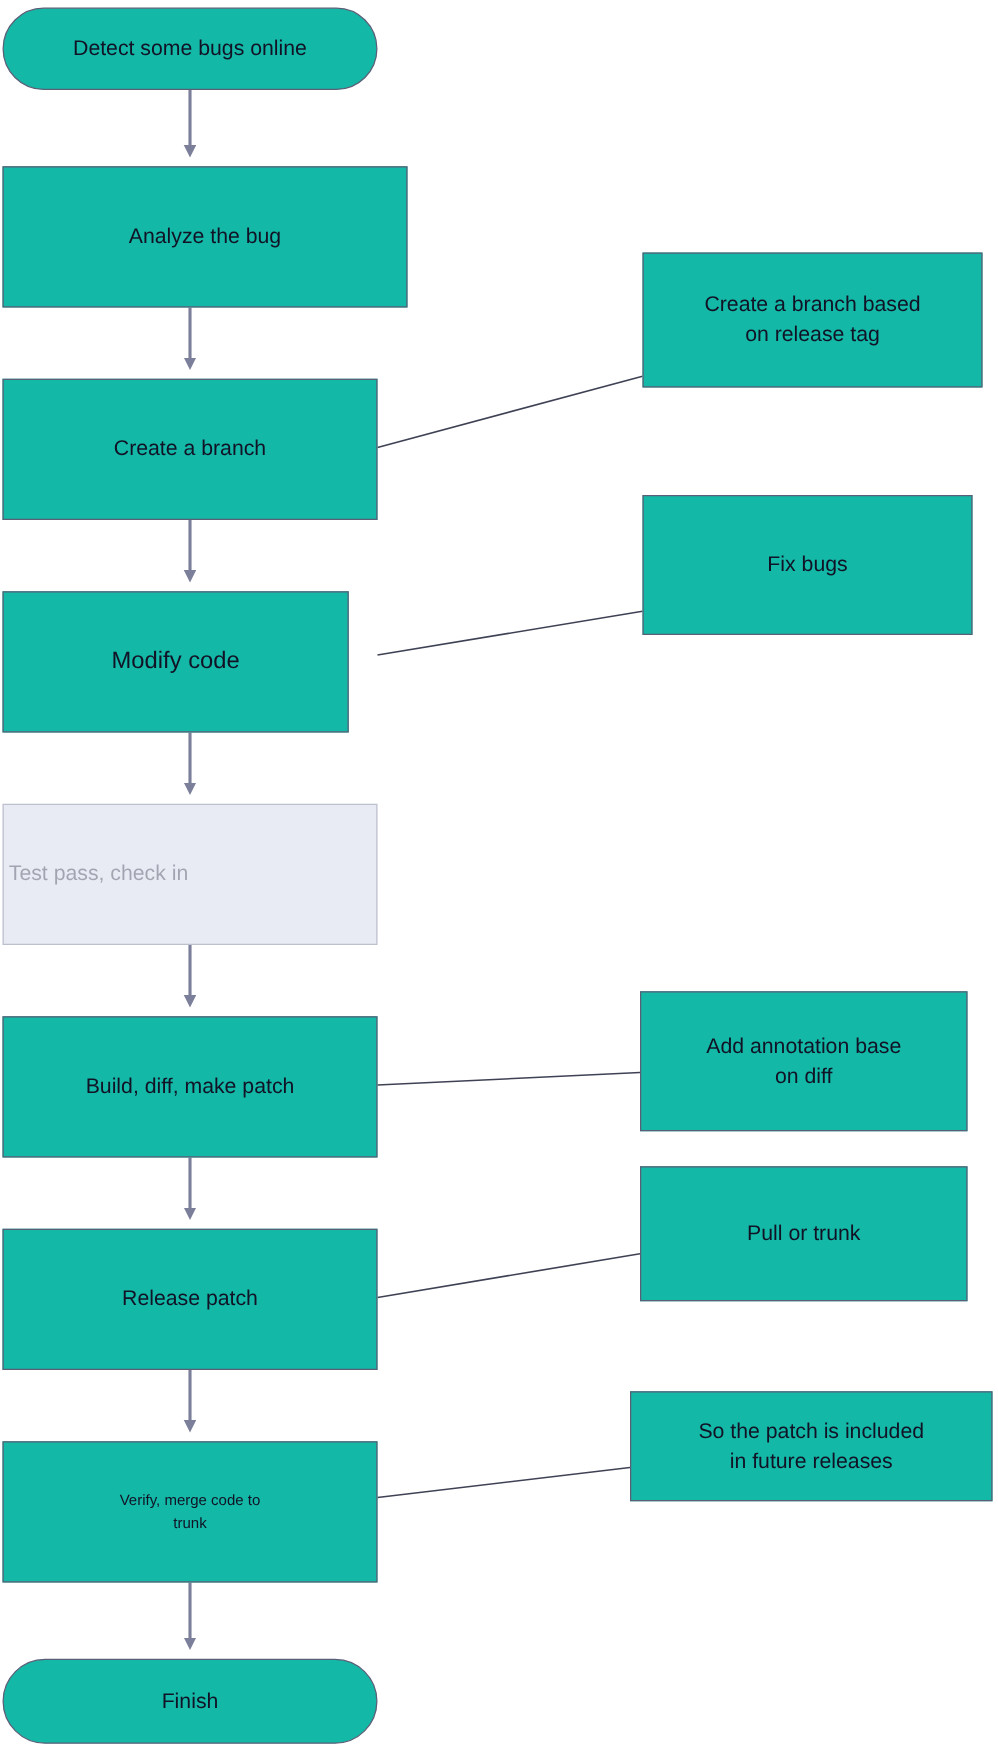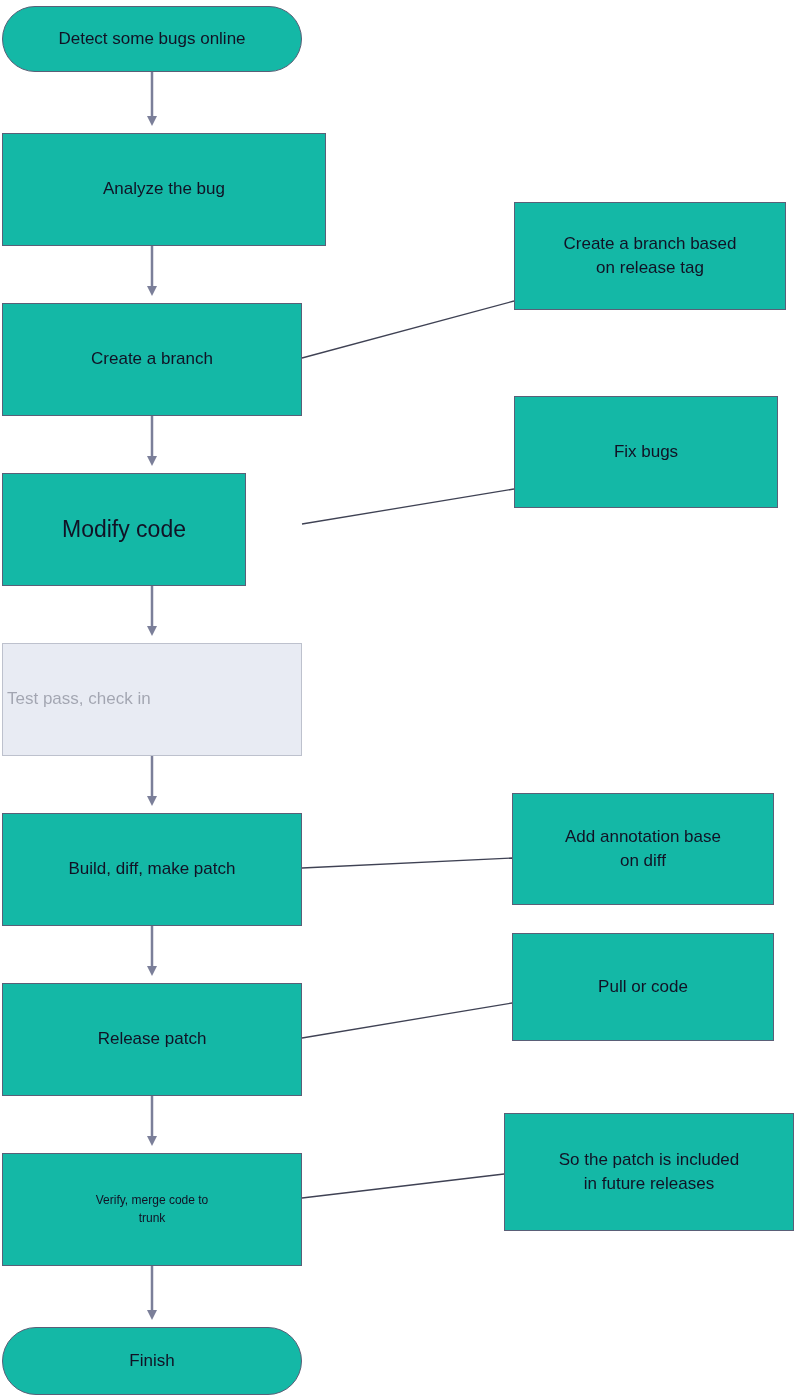--- a/index.html
+++ b/index.html
@@ -88,31 +88,31 @@
         <line x1="302" y1="868" x2="512" y2="858" stroke="#3f4254" stroke-width="1.3"></line>
         <line x1="302" y1="1038" x2="512" y2="1003" stroke="#3f4254" stroke-width="1.3"></line>
         <line x1="302" y1="1198" x2="504" y2="1174" stroke="#3f4254" stroke-width="1.3"></line>
       </g>
   </svg>
 
   <div id="node-layer">
       <div class="node terminator" style="left: 2px; top: 6px; width: 300px; height: 66px; font-size: 17px;"><span>Detect some bugs online</span></div>
       <div class="node" style="left: 2px; top: 133px; width: 324px; height: 113px; font-size: 17px;"><span>Analyze the bug</span></div>
       <div class="node" style="left: 2px; top: 303px; width: 300px; height: 113px; font-size: 17px;"><span>Create a branch</span></div>
-      <div class="node" style="left: 2px; top: 473px; width: 244px; height: 113px; font-size: 23px;"><span>Modify code</span></div>
+      <div class="node" style="left: 2px; top: 473px; width: 277px; height: 113px; font-size: 19px;"><span>Modify code</span></div>
       <div class="node faded" style="left: 2px; top: 643px; width: 300px; height: 113px; font-size: 17px; justify-content: flex-start; text-align: left; padding-left: 4px;"><span>Test pass, check in</span></div>
       <div class="node" style="left: 2px; top: 813px; width: 300px; height: 113px; font-size: 17px;"><span>Build, diff, make patch</span></div>
       <div class="node" style="left: 2px; top: 983px; width: 300px; height: 113px; font-size: 17px;"><span>Release patch</span></div>
       <div class="node" style="left: 2px; top: 1153px; width: 300px; height: 113px; font-size: 12px;"><span>Verify,  merge code to
 trunk</span></div>
       <div class="node terminator" style="left: 2px; top: 1327px; width: 300px; height: 68px; font-size: 17px;"><span>Finish</span></div>
       <div class="node" style="left: 514px; top: 202px; width: 272px; height: 108px; font-size: 17px;"><span>Create a branch based
 on release tag</span></div>
       <div class="node" style="left: 514px; top: 396px; width: 264px; height: 112px; font-size: 17px;"><span>Fix bugs</span></div>
       <div class="node" style="left: 512px; top: 793px; width: 262px; height: 112px; font-size: 17px;"><span>Add annotation base
 on diff</span></div>
-      <div class="node" style="left: 512px; top: 933px; width: 262px; height: 108px; font-size: 17px;"><span>Pull or code</span></div>
-      <div class="node" style="left: 504px; top: 1113px; width: 290px; height: 118px; font-size: 17px;"><span>So the patch is included
+      <div class="node" style="left: 512px; top: 933px; width: 262px; height: 108px; font-size: 17px;"><span>Pull or trunk</span></div>
+      <div class="node" style="left: 504px; top: 1113px; width: 290px; height: 88px; font-size: 17px;"><span>So the patch is included
 in future releases</span></div>
     </div>
 
 
 </div>
 
 </body></html>

